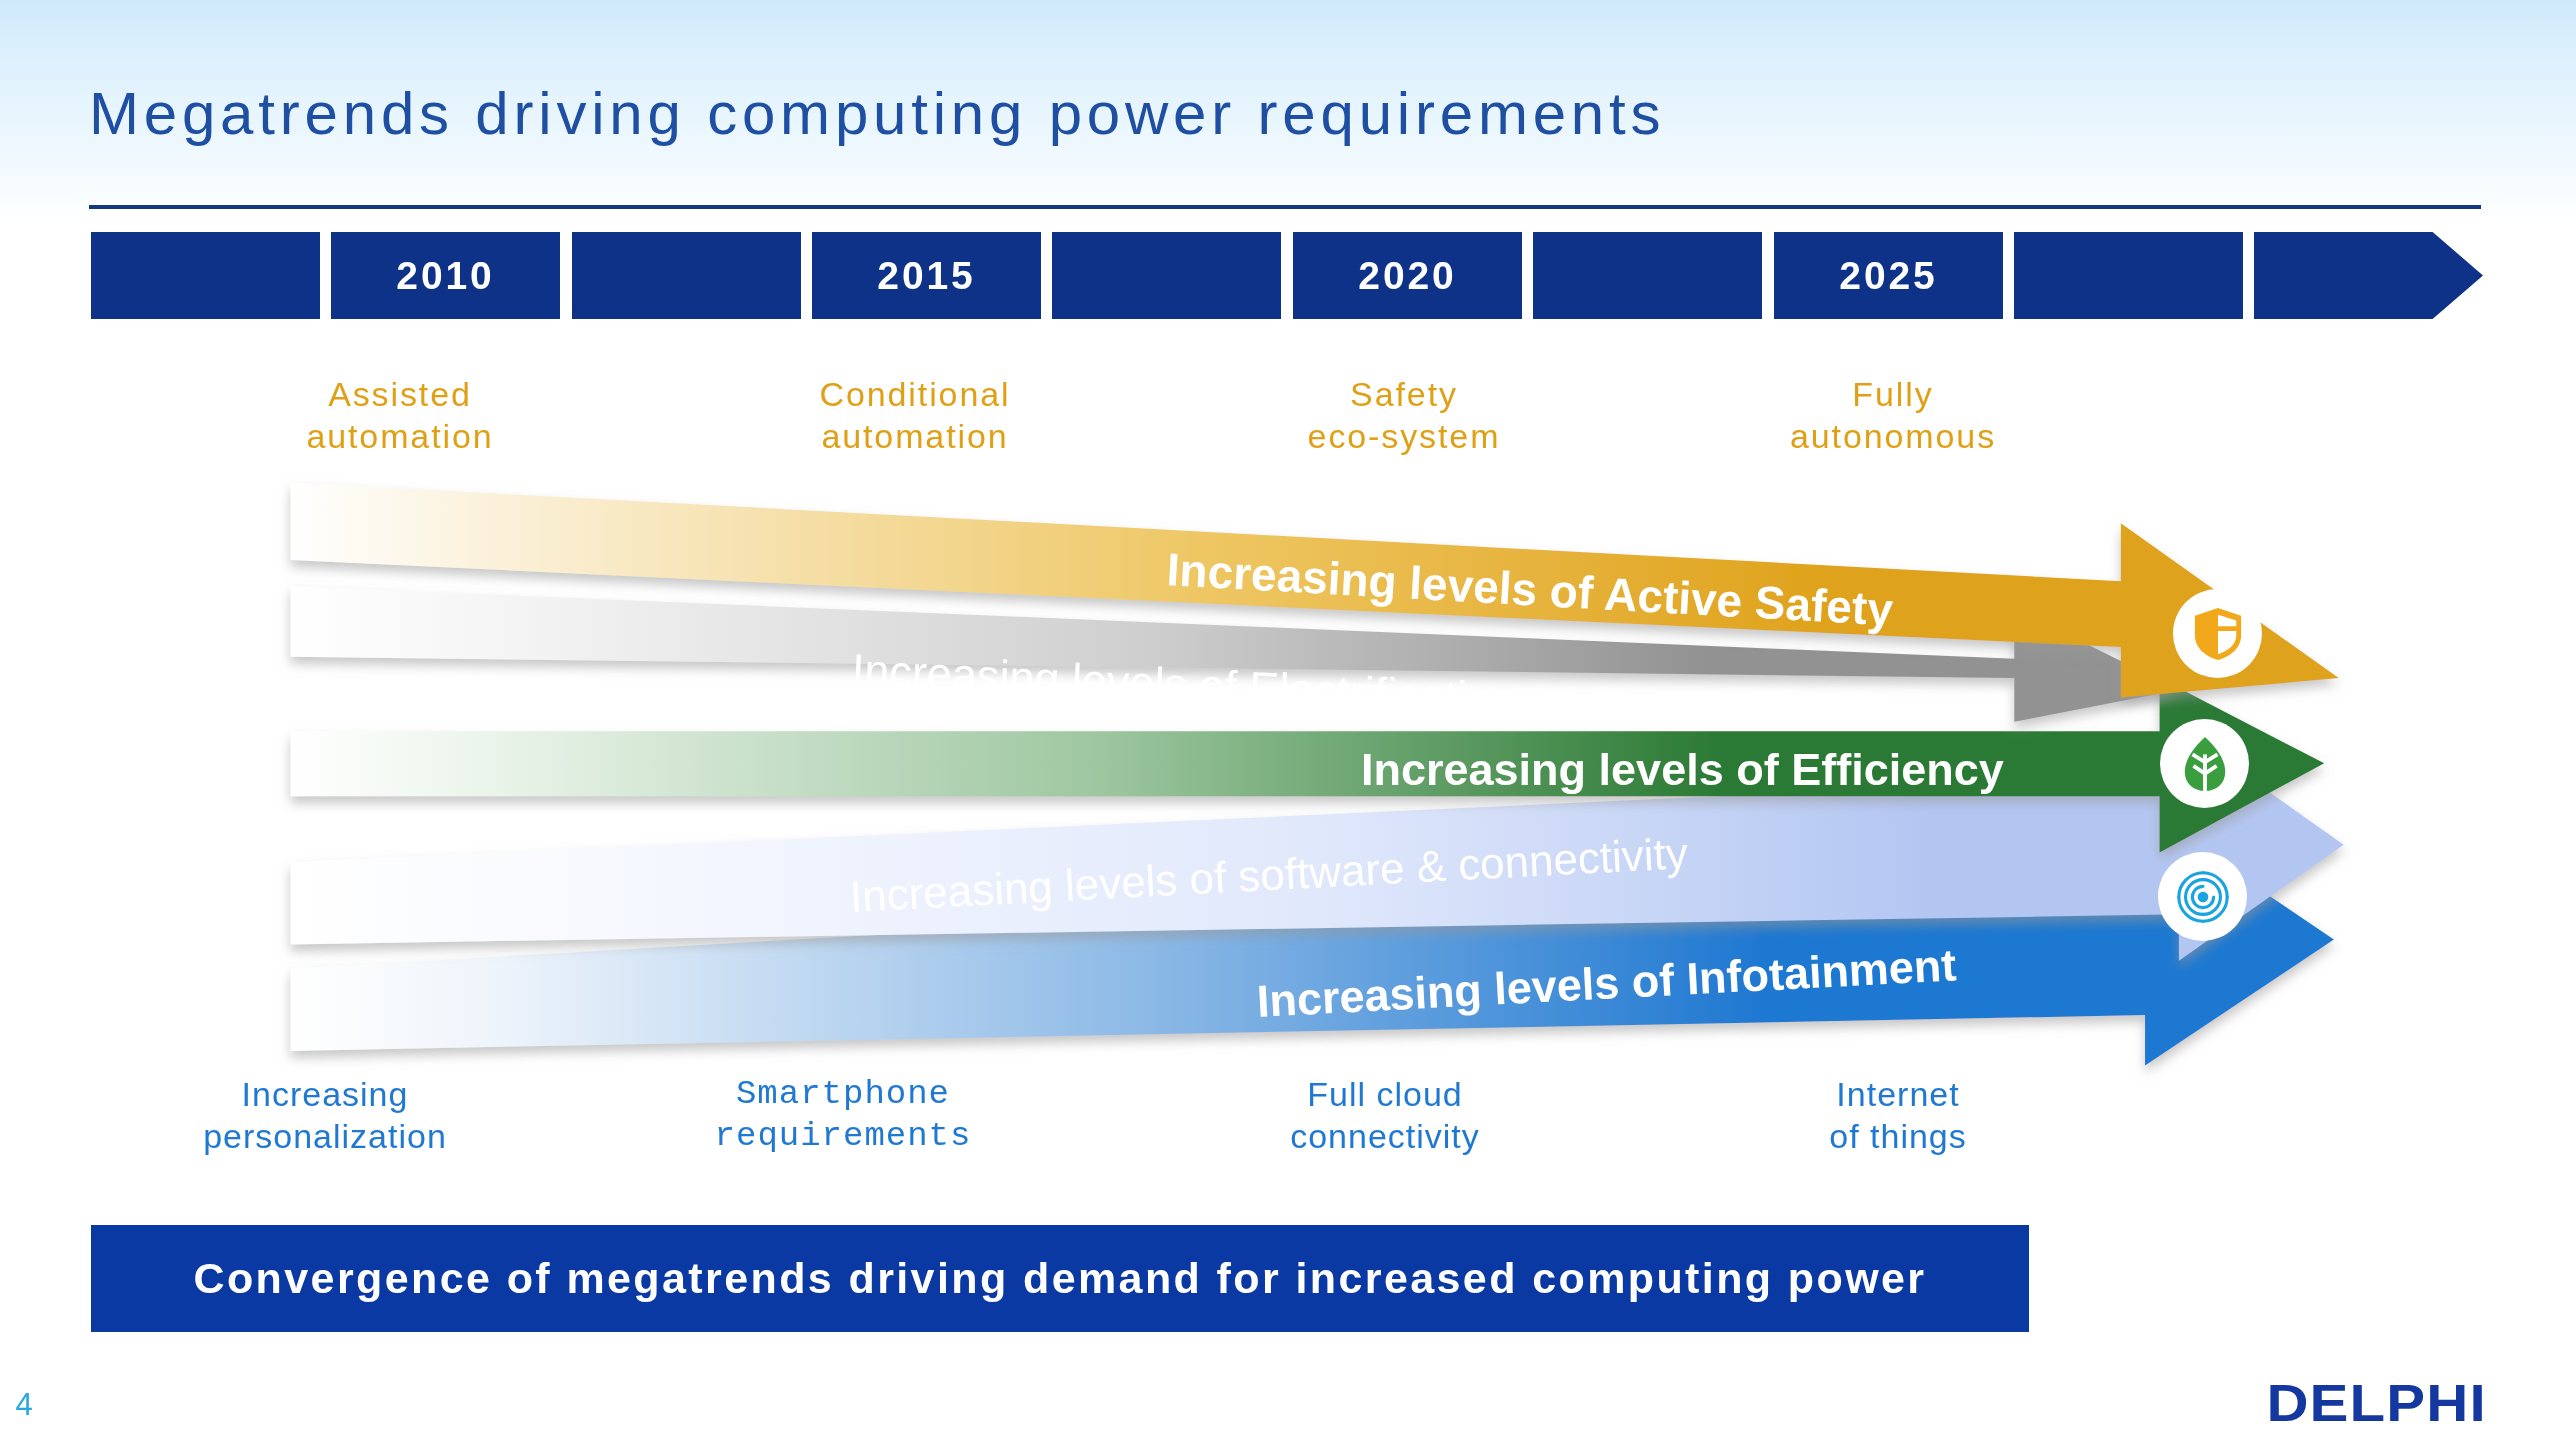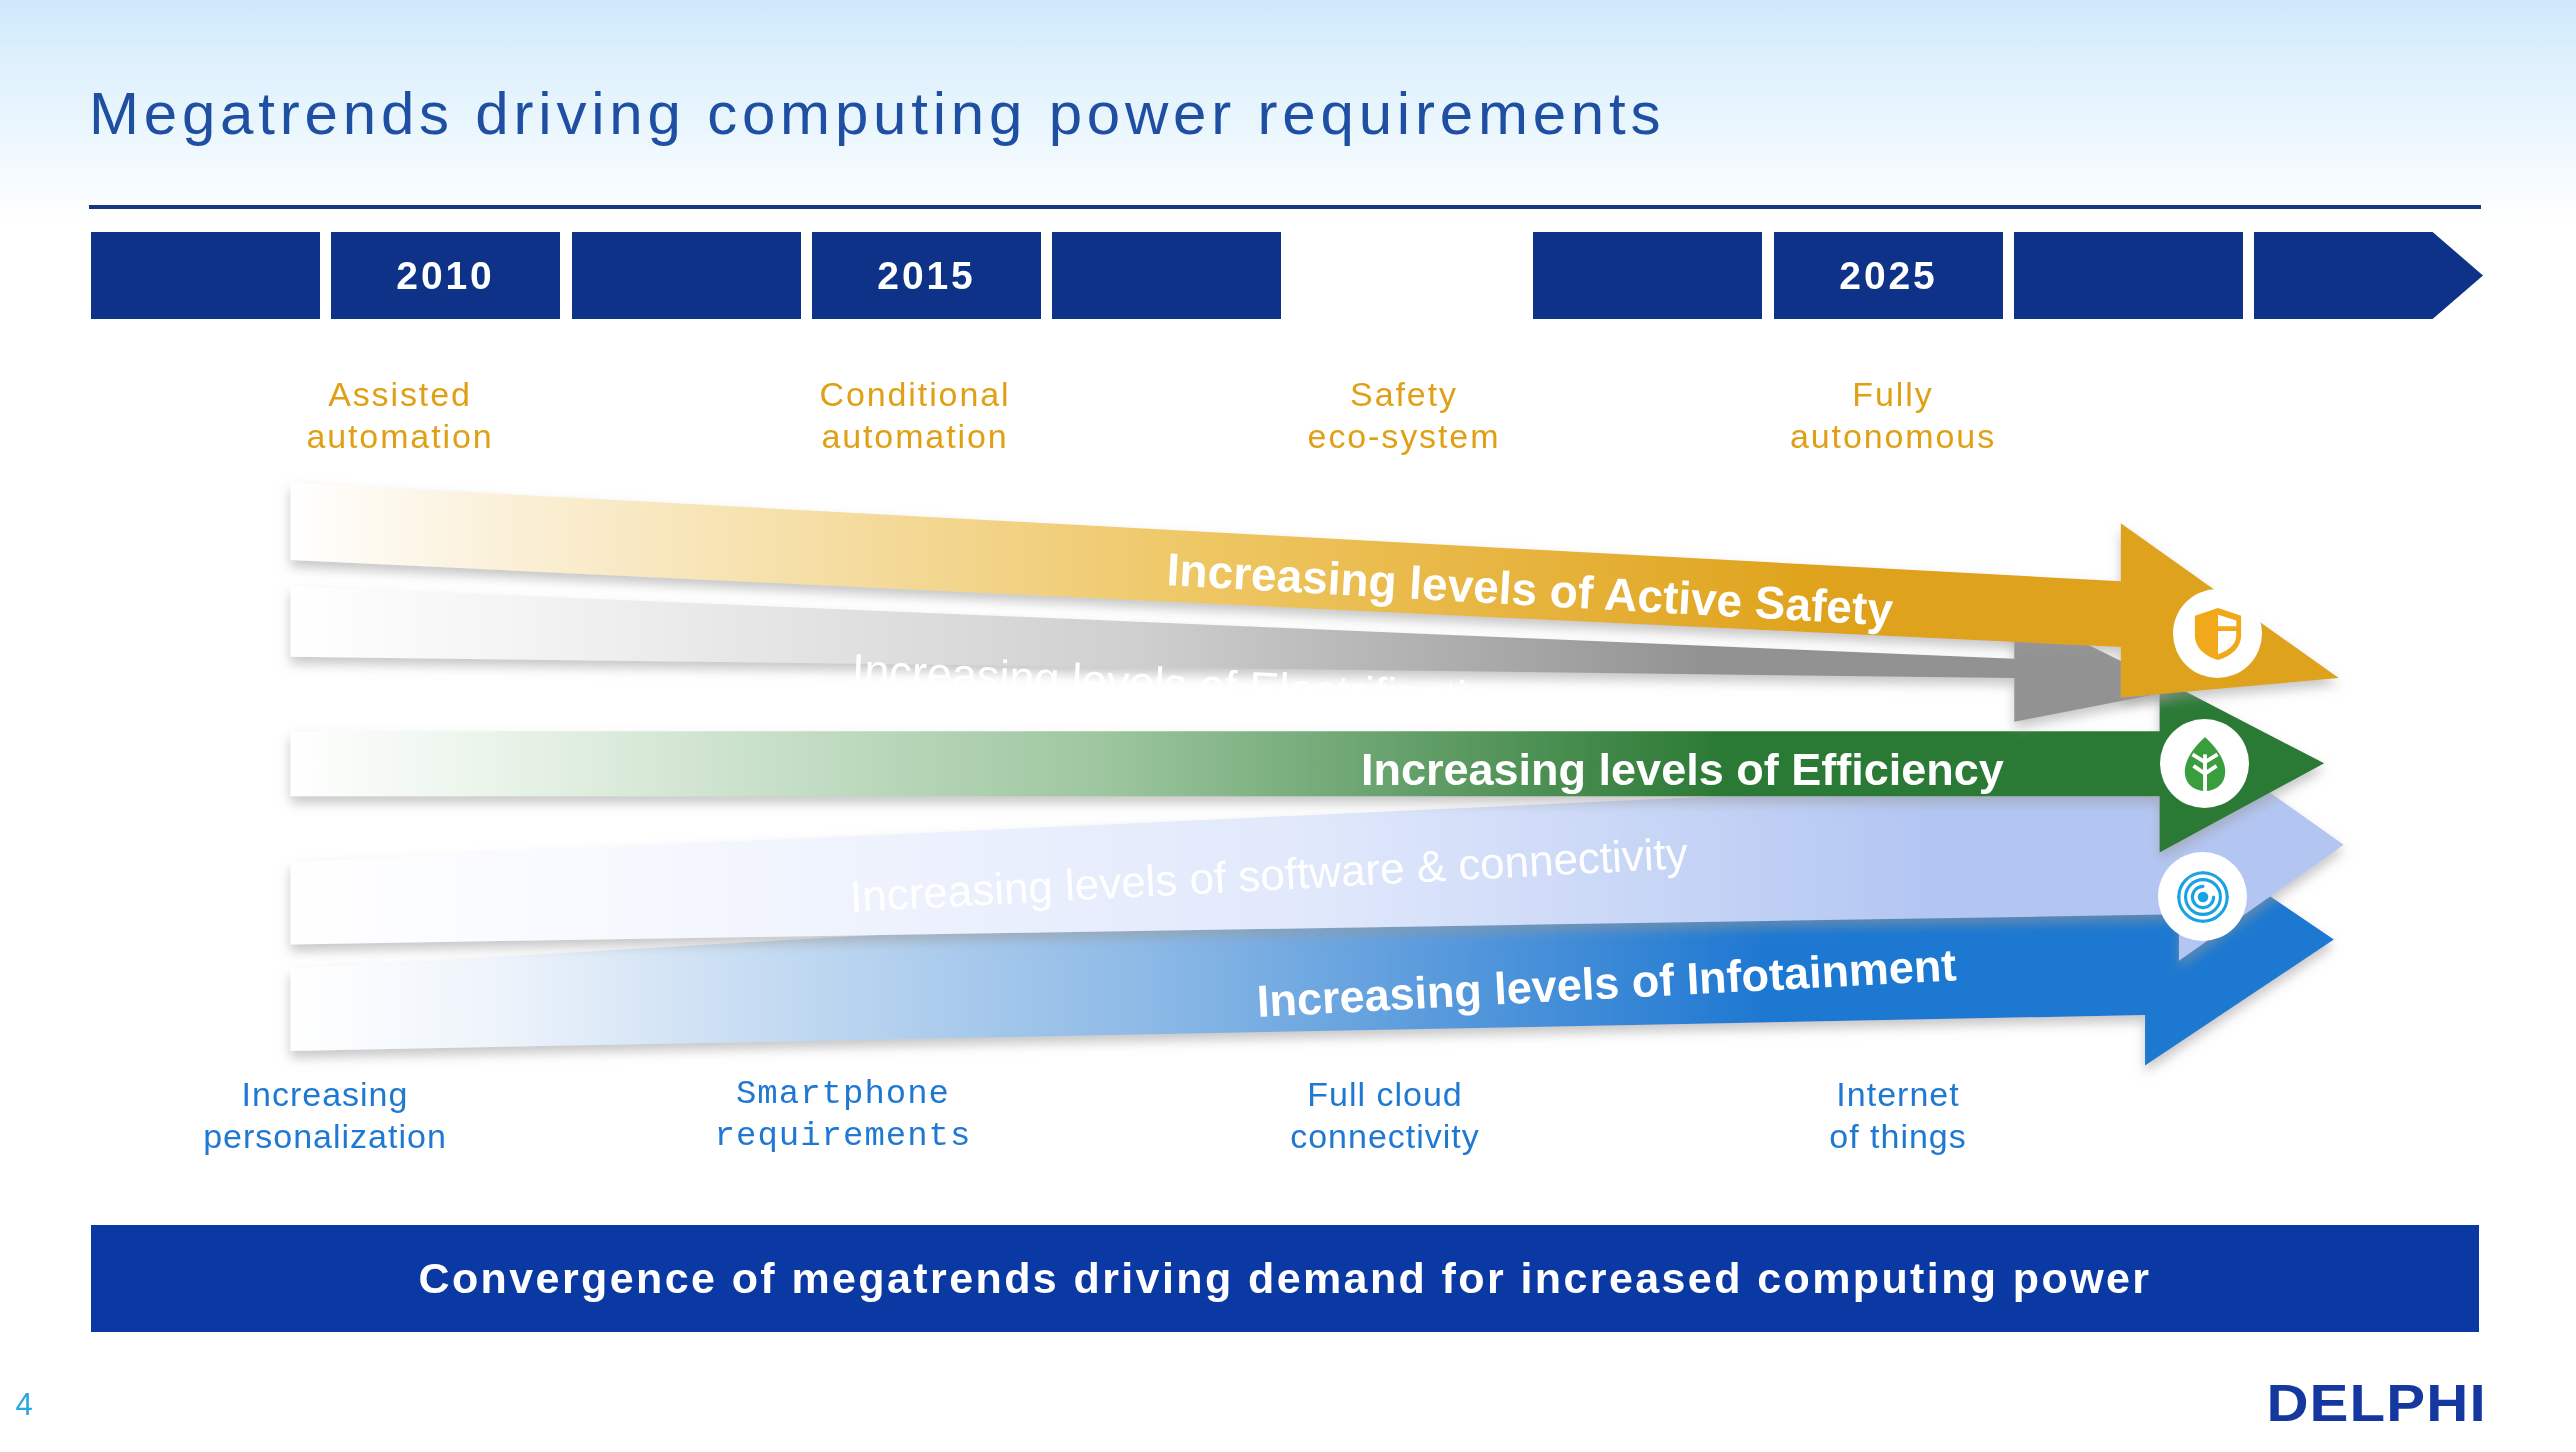--- a/index.html
+++ b/index.html
@@ -90,21 +90,21 @@
     color:#1f78d1;
     font-size:34px;
     line-height:42px;
     letter-spacing:1px;
     top:1073px;
   }
 
   
   #banner{
     position:absolute;left:91px;top:1225px;
-    width:2388px;height:107px;
+    width:1938px;height:107px;
     background:#0b39a3;
     display:flex;align-items:center;justify-content:center;
   }
   #banner-text{
     color:#ffffff;font-size:43px;font-weight:bold;letter-spacing:2.4px;
   }
 
   
   #page-num{
     position:absolute;left:15.5px;top:1387px;
@@ -130,20 +130,23 @@
   <div id="timeline">
       <div class="tl-seg" style="left: 0px; width: 229px;"></div>
       <div class="tl-seg" style="left: 240px; width: 229px;">
         <span class="tl-label">2010</span>
       </div>
       <div class="tl-seg" style="left: 481px; width: 229px;"></div>
       <div class="tl-seg" style="left: 721px; width: 229px; text-align: center;">
         <span class="tl-label">2015</span>
       </div>
       <div class="tl-seg" style="left: 961px; width: 229px;"></div>
+      <div class="tl-seg" style="left: 1202px; width: 229px;">
+        <span class="tl-label">2020</span>
+      </div>
       <div class="tl-seg" style="left: 1442px; width: 229px;"></div>
       <div class="tl-seg" style="left: 1683px; width: 229px;">
         <span class="tl-label">2025</span>
       </div>
       <div class="tl-seg" style="left: 1923px; width: 229px;"></div>
       <div class="tl-seg arrow" style="left: 2163px; width: 229px;">
         <div class="arrow-shape"></div>
       </div>
     </div>
 

